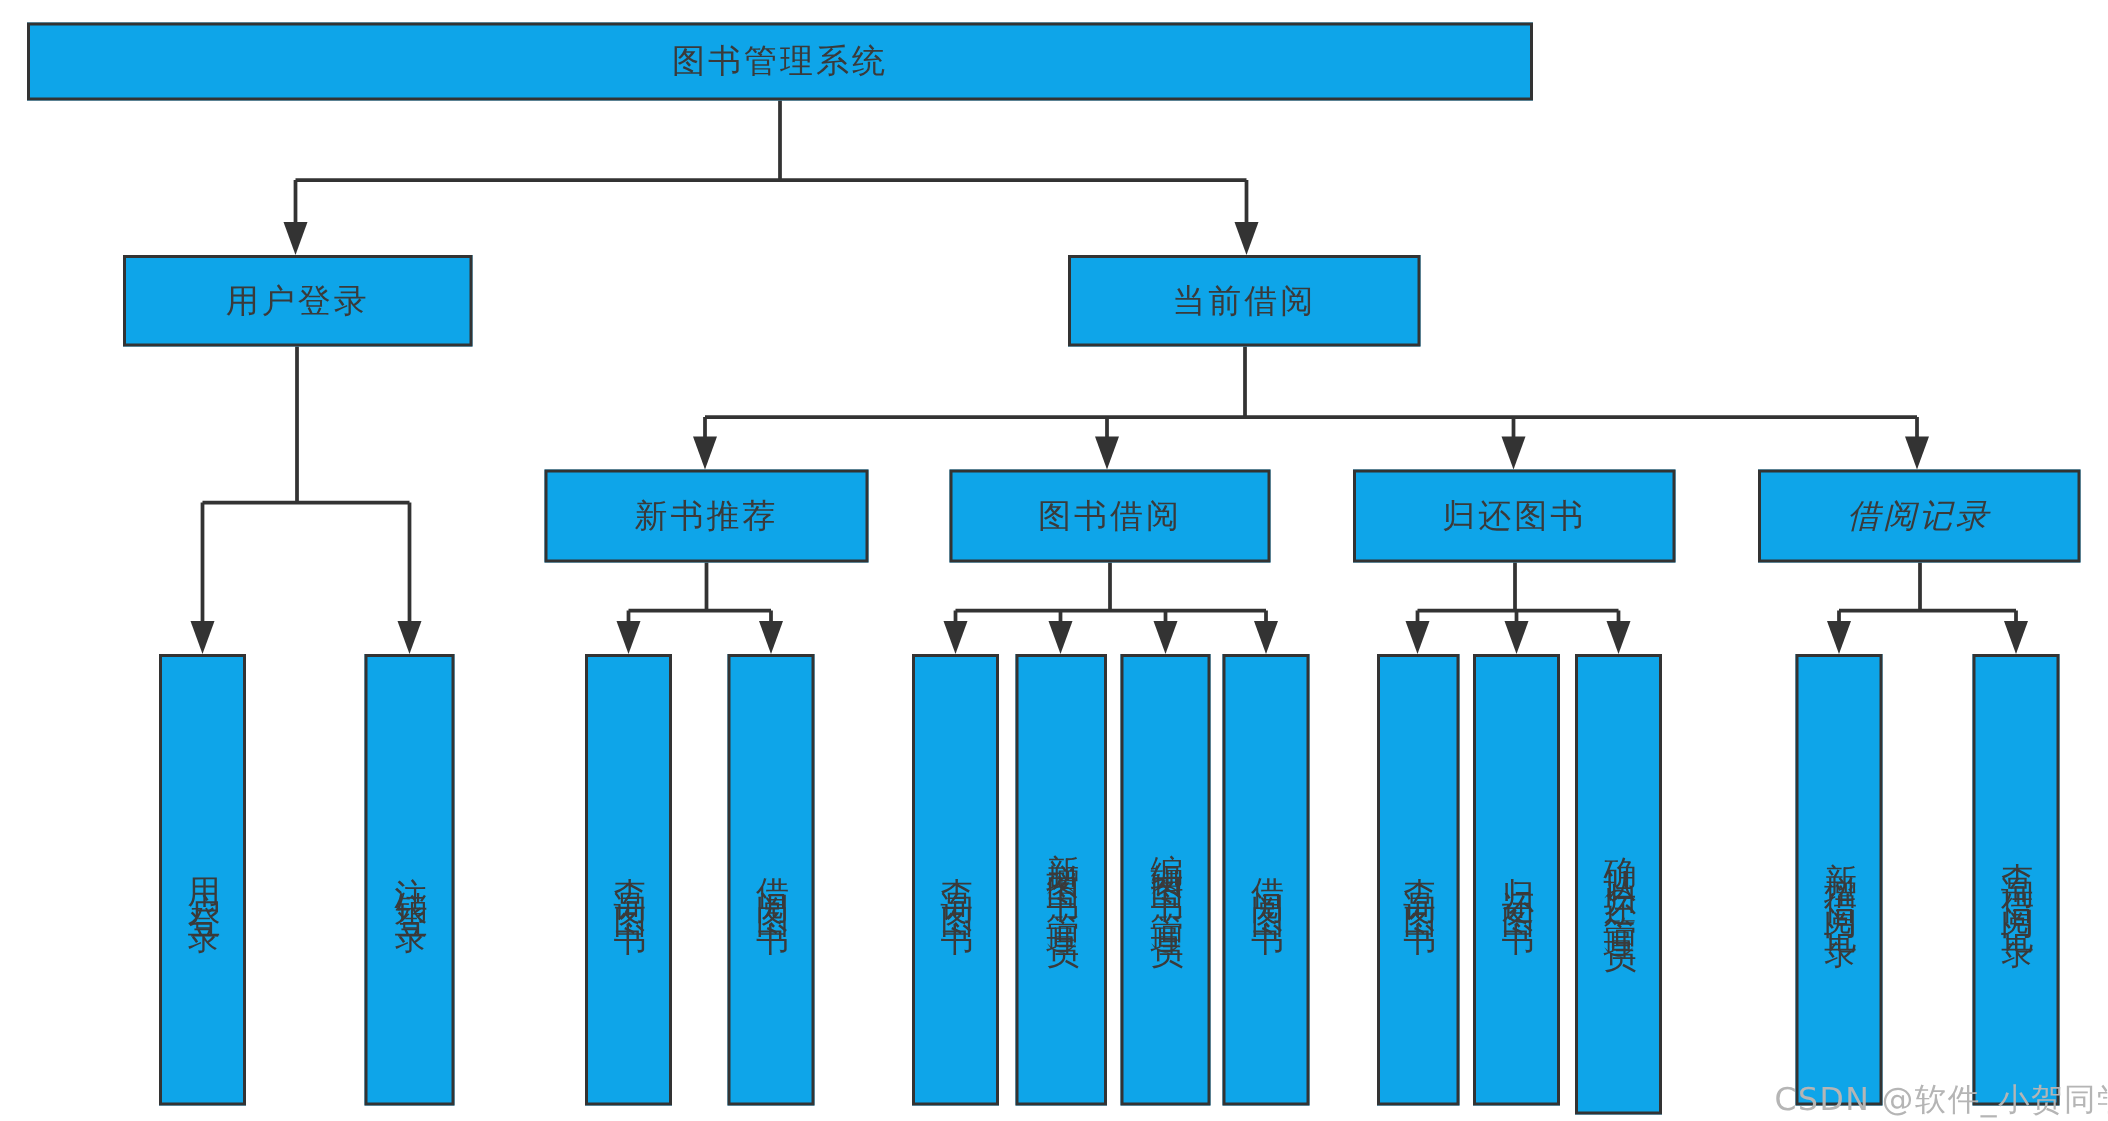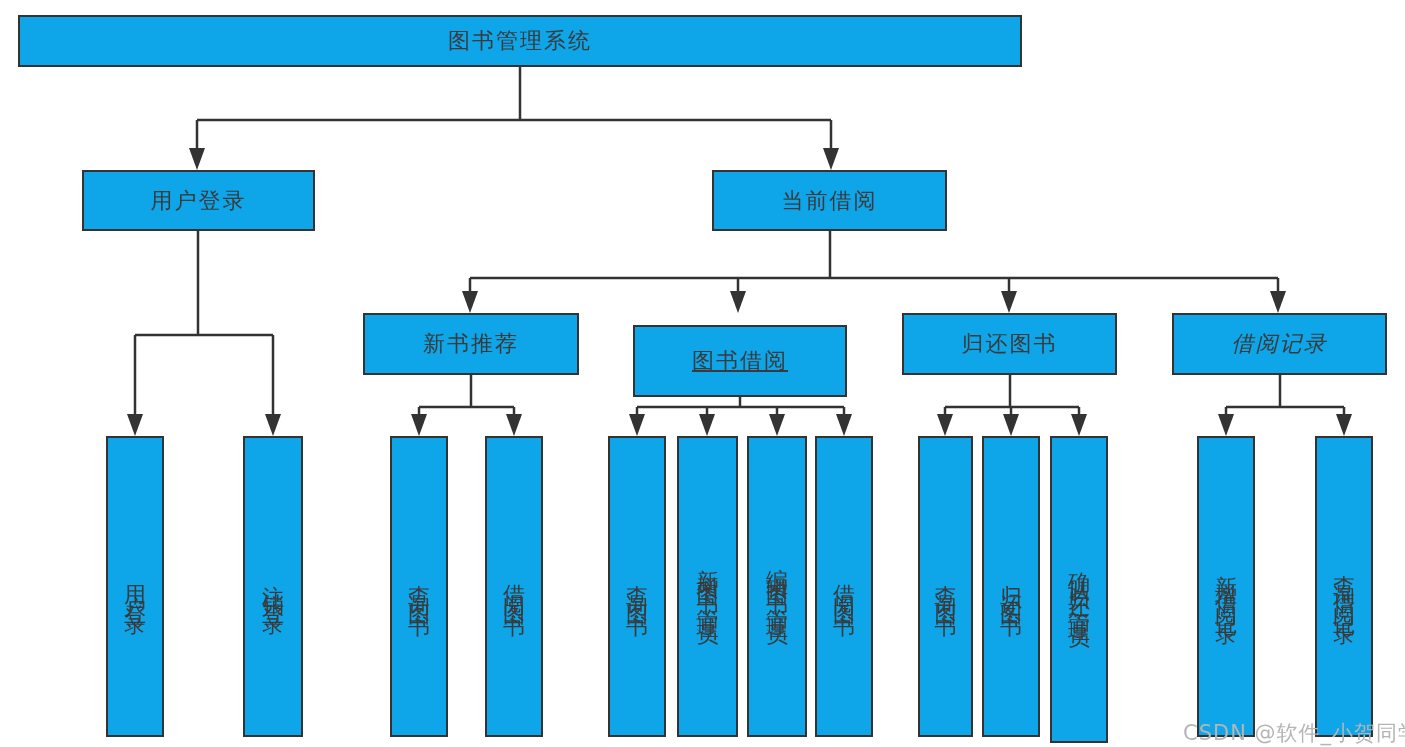--- a/index.html
+++ b/index.html
@@ -131,21 +131,21 @@
   <div class="node" style="left:82px; top:170px; width:233px; height:61px;">
     <span>用户登录</span>
   </div>
   <div class="node" style="left:712px; top:170px; width:235px; height:61px;">
     <span>当前借阅</span>
   </div>
 
   <div class="node" style="left:363px; top:313px; width:216px; height:62px;">
     <span>新书推荐</span>
   </div>
-  <div class="node" style="left:633px; top:325px; width:214px; height:72px;text-decoration:underline;">
+  <div class="node" style="left:633px; top:313px; width:214px; height:62px;">
     <span>图书借阅</span>
   </div>
   <div class="node" style="left:902px; top:313px; width:215px; height:62px;">
     <span>归还图书</span>
   </div>
   <div class="node" style="left:1172px; top:313px; width:215px; height:62px;font-style:italic;">
     <span>借阅记录</span>
   </div>
 
   <div class="node v" style="left:106px; top:436px; width:58px; height:301px;">

